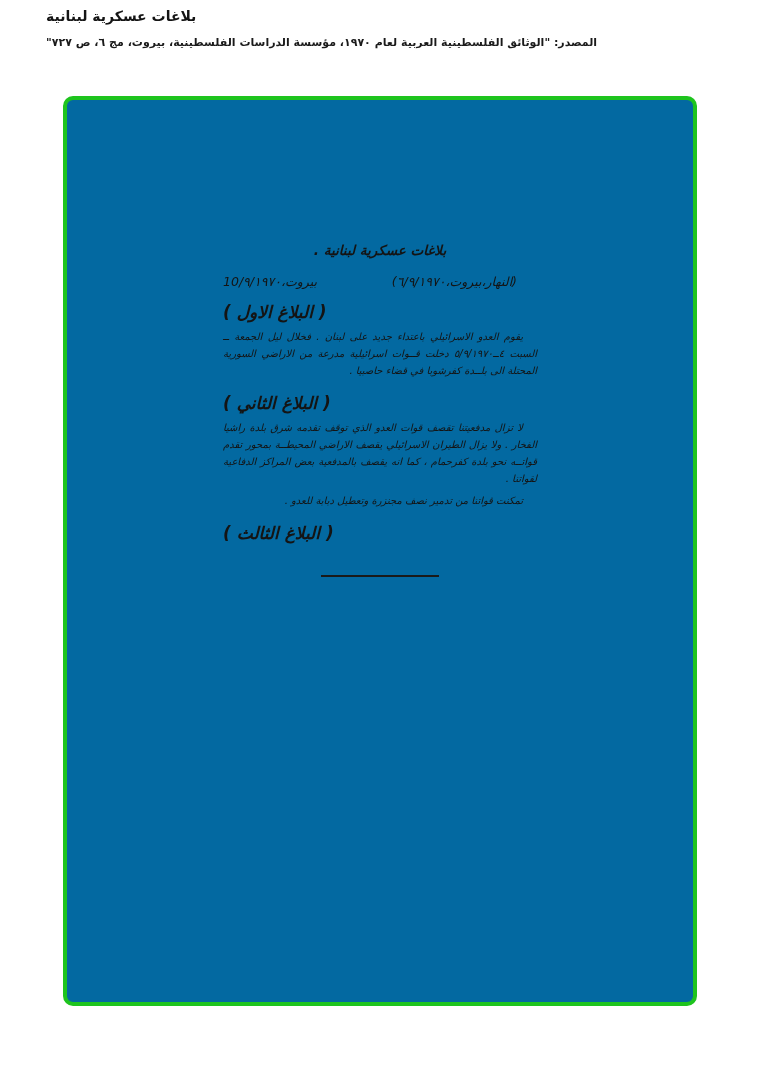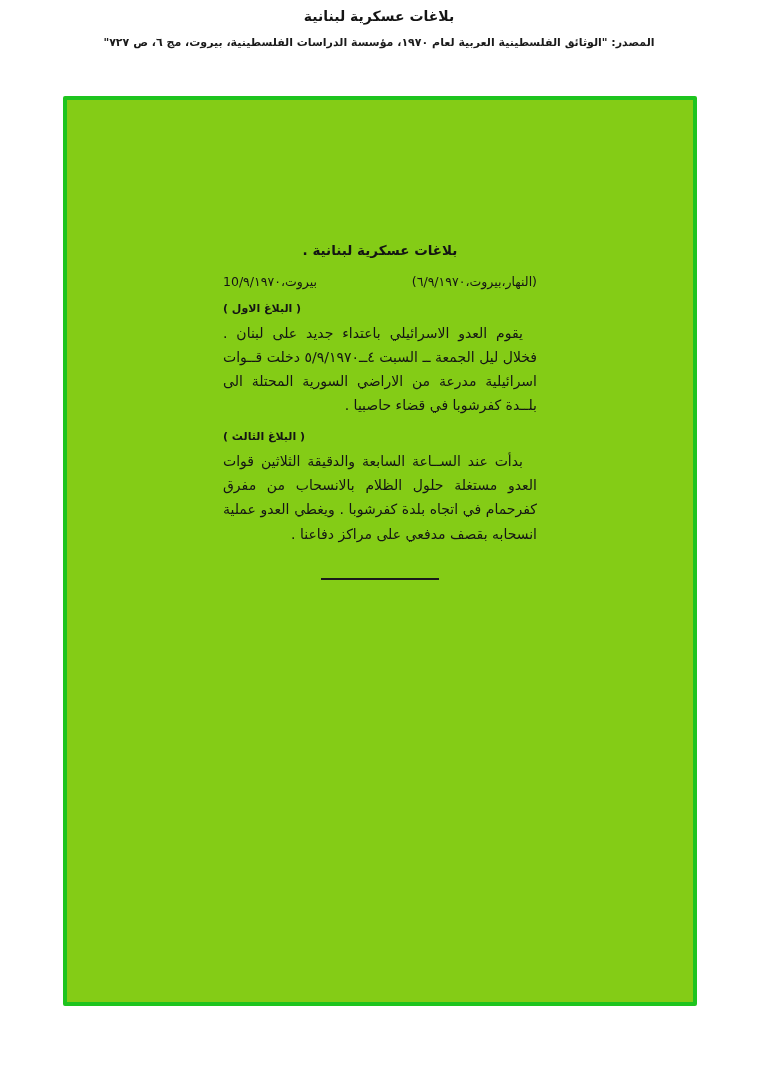--- a/index.html
+++ b/index.html
@@ -8,46 +8,48 @@
     width: 758px;
     height: 1078px;
     position: relative;
     font-family: "DejaVu Sans", sans-serif;
     color: #141414;
     overflow: hidden;
   }
 
   
   .page-header {
-    text-align: center;
+    text-align: left;
     padding-top: 8px;
     direction: rtl;
+    padding-left: 46px;
   }
   .header-title {
     font-size: 14px;
     font-weight: bold;
     letter-spacing: 0.2px;
   }
   .header-source {
     font-size: 11px;
     font-weight: bold;
     margin-top: 12px;
     color: #1a1a1a;
   }
 
   
   .scan-frame {
     position: absolute;
     left: 63px;
     top: 96px;
     width: 634px;
     height: 910px;
-    background: #84cc16;
+    background: #0369a1;
     border: 4px solid var(--frame-green, #1ec41e);
-    border-radius: 2px;
+    border-radius: 10px;
+    font-style: italic;
   }
 
   
   .scan-page {
     width: 314px;
     margin: 0 auto;
     padding-top: 142px;
     direction: rtl;
   }
   .doc-title {
@@ -55,31 +57,31 @@
     font-weight: bold;
     font-size: 13.5px;
   }
   .dateline {
     display: flex;
     justify-content: space-between;
     align-items: baseline;
     margin-top: 16px;
     font-size: 12.5px;
   }
-  .dateline .citation { }
+  .dateline .citation { margin-right: 20px; }
 
   .communique { margin-top: 4px; }
   .communique-heading {
     font-weight: bold;
-    font-size: 11px;
+    font-size: 17px;
     text-align: left;
     margin: 13px 0 6px 0;
   }
   .communique-para {
-    font-size: 14px;
+    font-size: 10px;
     line-height: 1.72;
     text-align: justify;
     text-indent: 14px;
     margin-bottom: 5px;
   }
 
   .end-divider {
     width: 118px;
     height: 2px;
     background: #1a1a1a;
@@ -103,23 +105,25 @@
       <span class="citation">(النهار،بيروت،٦/٩/١٩٧٠)</span>
       <span class="place">بيروت،10/٩/١٩٧٠</span>
     </div>
 
     <section class="communique">
       <h3 class="communique-heading">( البلاغ الاول )</h3>
       <p class="communique-para">يقوم العدو الاسرائيلي باعتداء جديد على لبنان . فخلال ليل الجمعة ــ السبت ٤ــ٥/٩/١٩٧٠ دخلت قــوات اسرائيلية مدرعة من الاراضي السورية المحتلة الى بلــدة كفرشوبا في قضاء حاصبيا .</p>
     </section>
 
     <section class="communique">
+      <h3 class="communique-heading">( البلاغ الثاني )</h3>
+      <p class="communique-para">لا تزال مدفعيتنا تقصف قوات العدو الذي توقف تقدمه شرق بلدة راشيا الفخار . ولا يزال الطيران الاسرائيلي يقصف الاراضي المحيطــة بمحور تقدم قواتــه نحو بلدة كفرحمام ، كما انه يقصف بالمدفعية بعض المراكز الدفاعية لقواتنا .</p>
+      <p class="communique-para">تمكنت قواتنا من تدمير نصف مجنزرة وتعطيل دبابة للعدو .</p>
     </section>
 
     <section class="communique">
       <h3 class="communique-heading">( البلاغ الثالث )</h3>
-      <p class="communique-para">بدأت عند الســاعة السابعة والدقيقة الثلاثين قوات العدو مستغلة حلول الظلام بالانسحاب من مفرق كفرحمام في اتجاه بلدة كفرشوبا . ويغطي العدو عملية انسحابه بقصف مدفعي على مراكز دفاعنا .</p>
     </section>
 
     <div class="end-divider"></div>
 
   </div>
 </div>
 
 </body></html>

